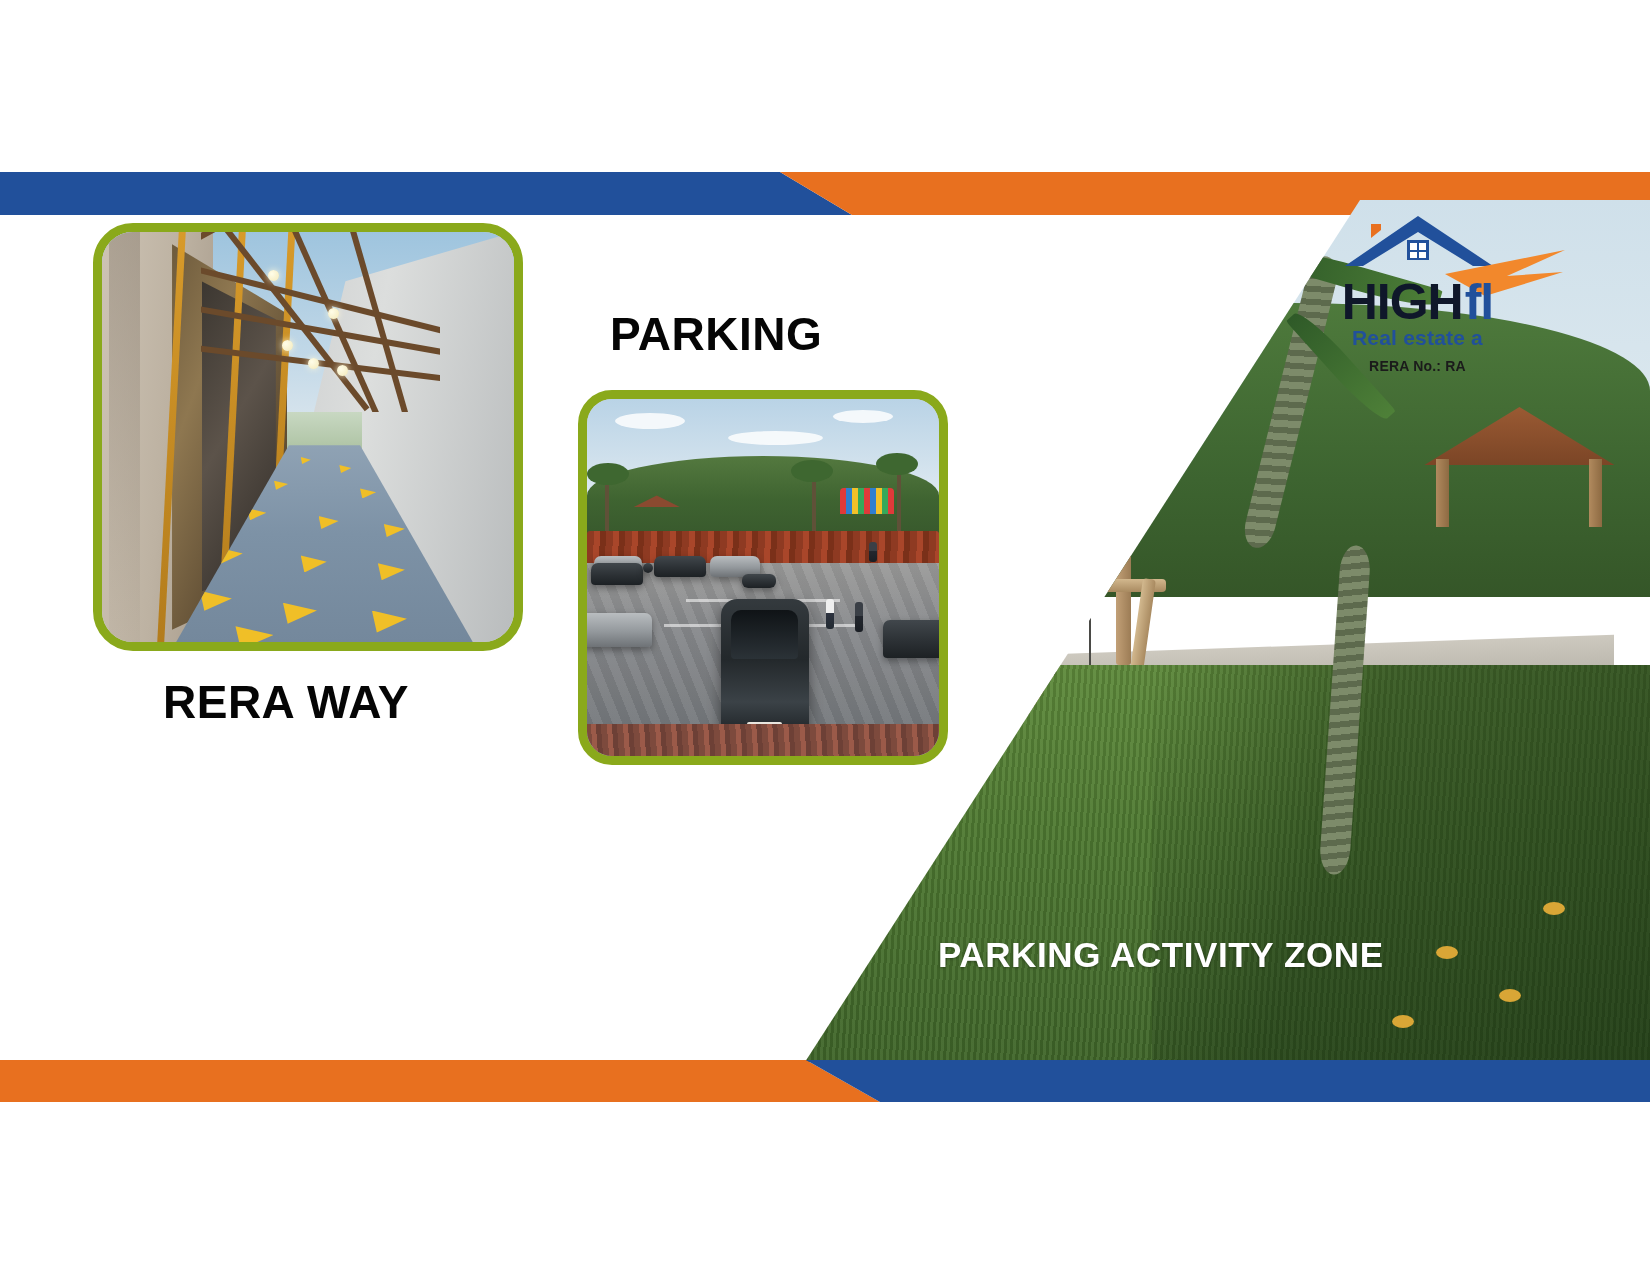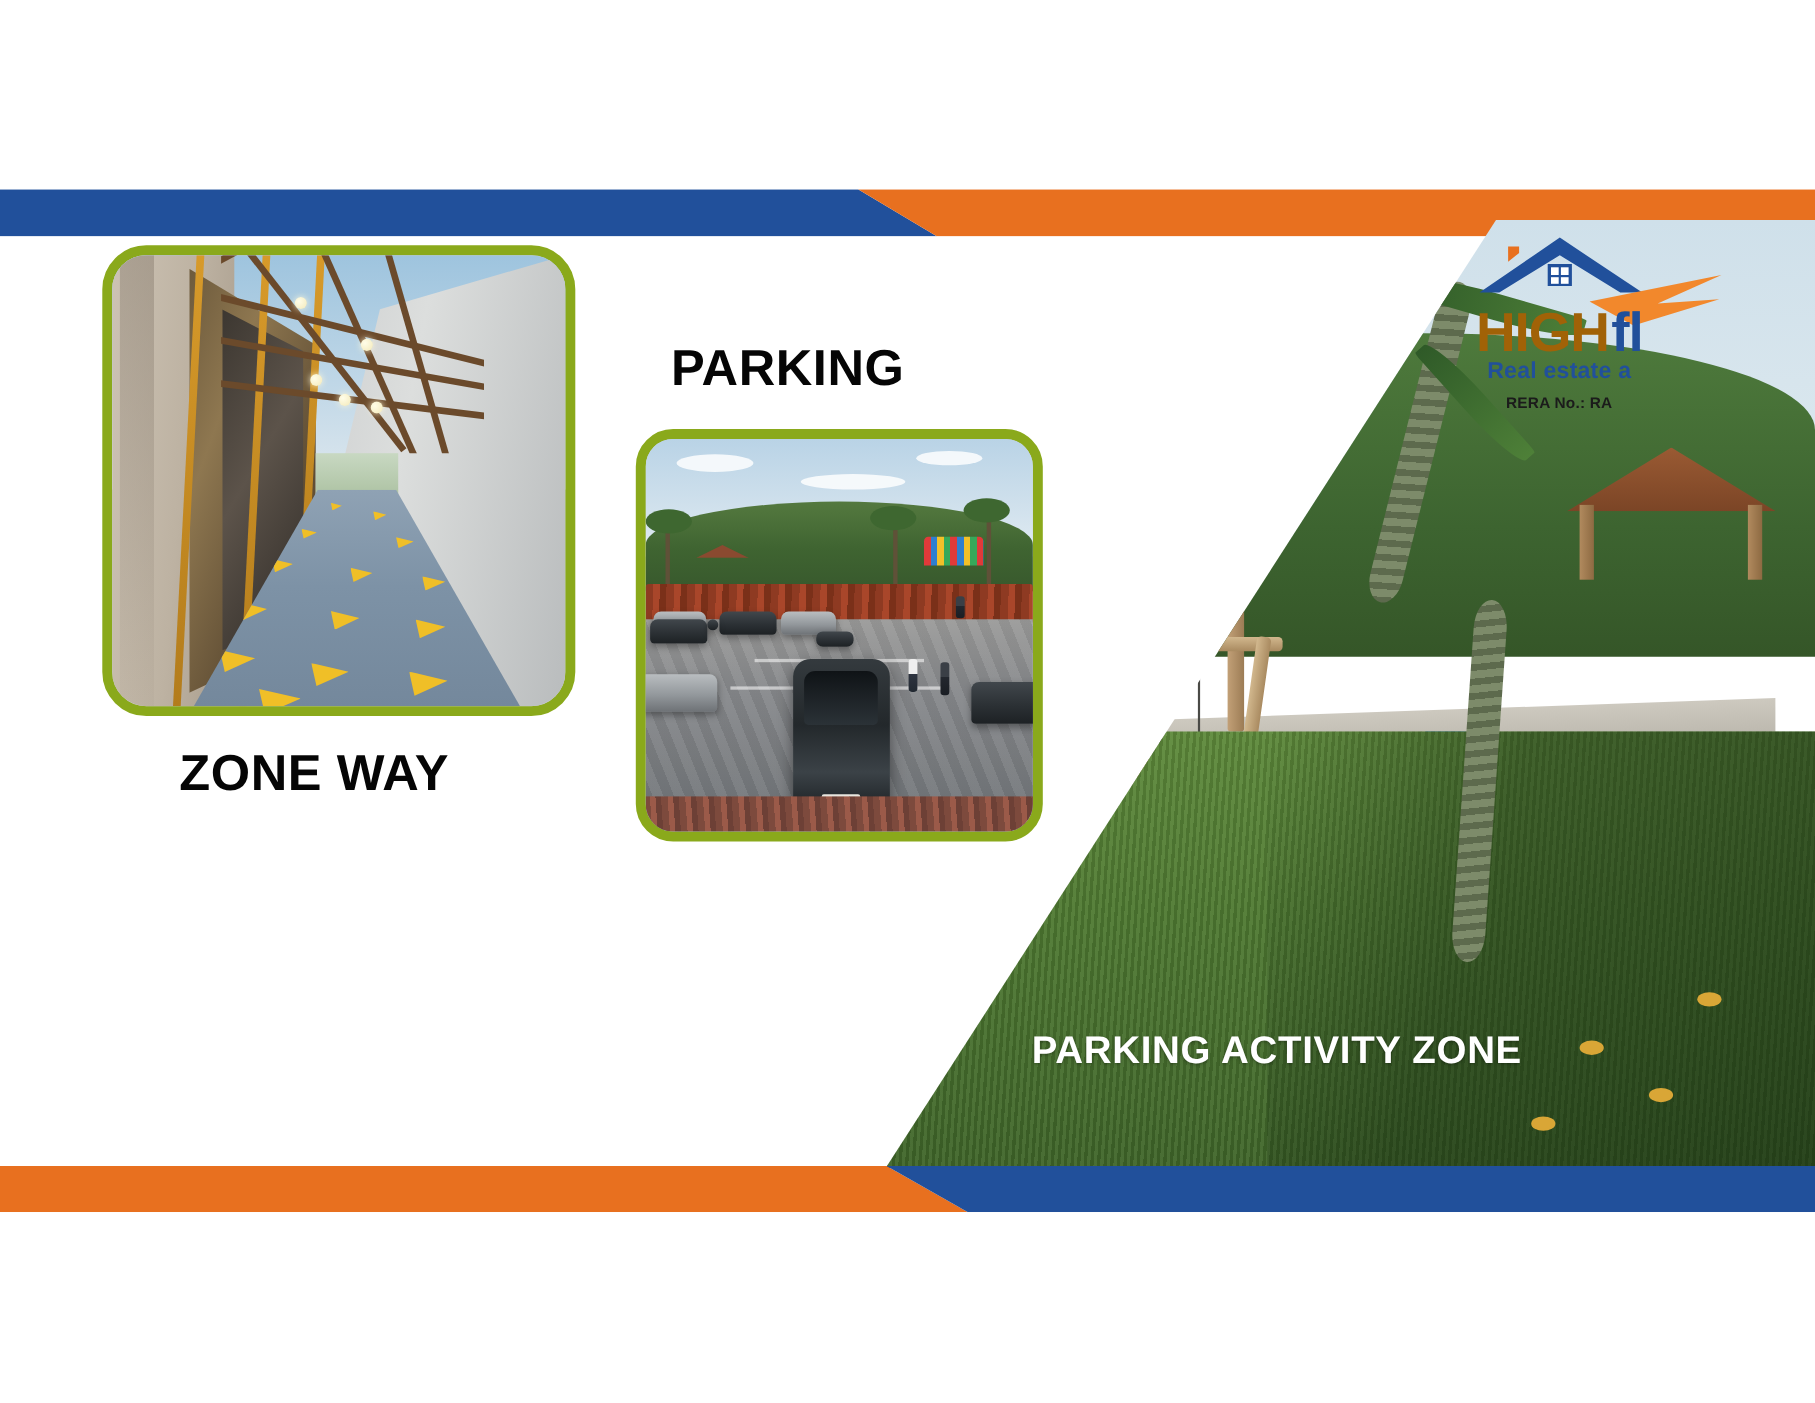--- a/index.html
+++ b/index.html
@@ -330,21 +330,21 @@
   #logo-roof {
     position: absolute; left: 50%; top: 2px;
     transform: translateX(-50%);
   }
   #logo-word {
     position: relative;
     font-size: 50px; font-weight: 900; letter-spacing: -1px;
     line-height: 48px;
     white-space: nowrap;
   }
-  #logo-high { color: #a16207; }
+  #logo-high { color: #0f172a; }
   #logo-fl   { color: #21509b; margin-left: 2px; }
   #logo-tagline {
     font-size: 21px; font-weight: 900; color: #21509b;
     letter-spacing: .2px; line-height: 24px; white-space: nowrap;
   }
   #logo-rera {
     margin-top: 8px;
     font-size: 14px; font-weight: 700; color: #1b1b1b;
     letter-spacing: .2px; white-space: nowrap;
   }
@@ -426,21 +426,21 @@
         <div class="pw-tri" style="left:42%; top:56%; width:26px; height:17px;"></div>
         <div class="pw-tri" style="left:68%; top:60%; width:27px; height:17px;"></div>
         <div class="pw-tri" style="left:8%;  top:74%; width:32px; height:20px;"></div>
         <div class="pw-tri" style="left:36%; top:80%; width:34px; height:21px;"></div>
         <div class="pw-tri" style="left:66%; top:84%; width:35px; height:22px;"></div>
         <div class="pw-tri" style="left:20%; top:92%; width:38px; height:23px;"></div>
       </div>
     </div>
   </div>
 
-  <div class="caption-dark" id="caption-pathway">ZONE WAY</div>
+  <div class="caption-dark" id="caption-pathway">RERA WAY</div>
 
   <div class="caption-dark" id="caption-parking">PARKING</div>
 
   <div class="photo-card" id="card-parking">
     <div class="photo-inner">
       <div class="pk-sky"></div>
       <div class="pk-cloud" style="left:8%;  top:4%;  width:70px; height:16px;"></div>
       <div class="pk-cloud" style="left:40%; top:9%;  width:95px; height:14px;"></div>
       <div class="pk-cloud" style="left:70%; top:3%;  width:60px; height:13px;"></div>
 

